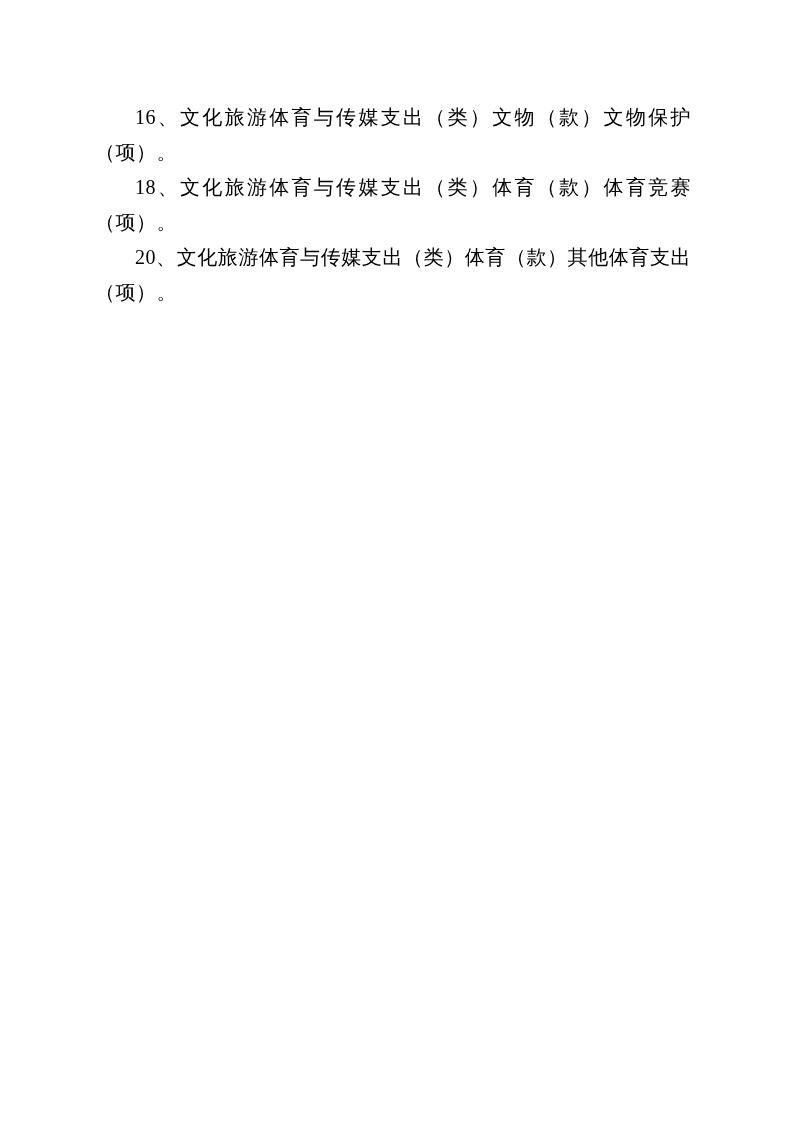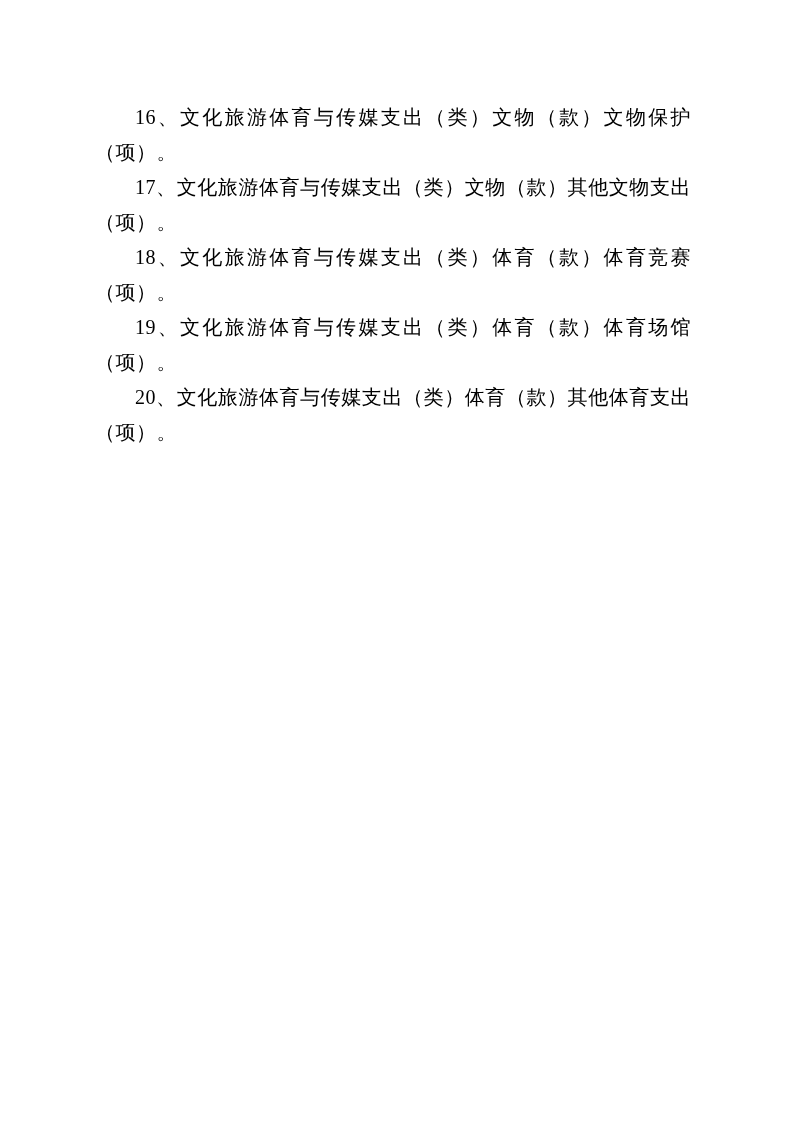--- a/index.html
+++ b/index.html
@@ -31,18 +31,16 @@
     letter-spacing: 0.5px;
     word-break: break-all;
   }
 </style>
 </head>
 <body>
 
 <div class="page">
   <div class="doc-body">
     <p>16、文化旅游体育与传媒支出（类）文物（款）文物保护（项）。</p>
-    <p>17、文化旅游体育与传媒支出（类）文物（款）其他文物支出（项）。</p>
     <p>18、文化旅游体育与传媒支出（类）体育（款）体育竞赛（项）。</p>
-    <p>19、文化旅游体育与传媒支出（类）体育（款）体育场馆（项）。</p>
     <p>20、文化旅游体育与传媒支出（类）体育（款）其他体育支出（项）。</p>
   </div>
 </div>
 
 </body></html>

